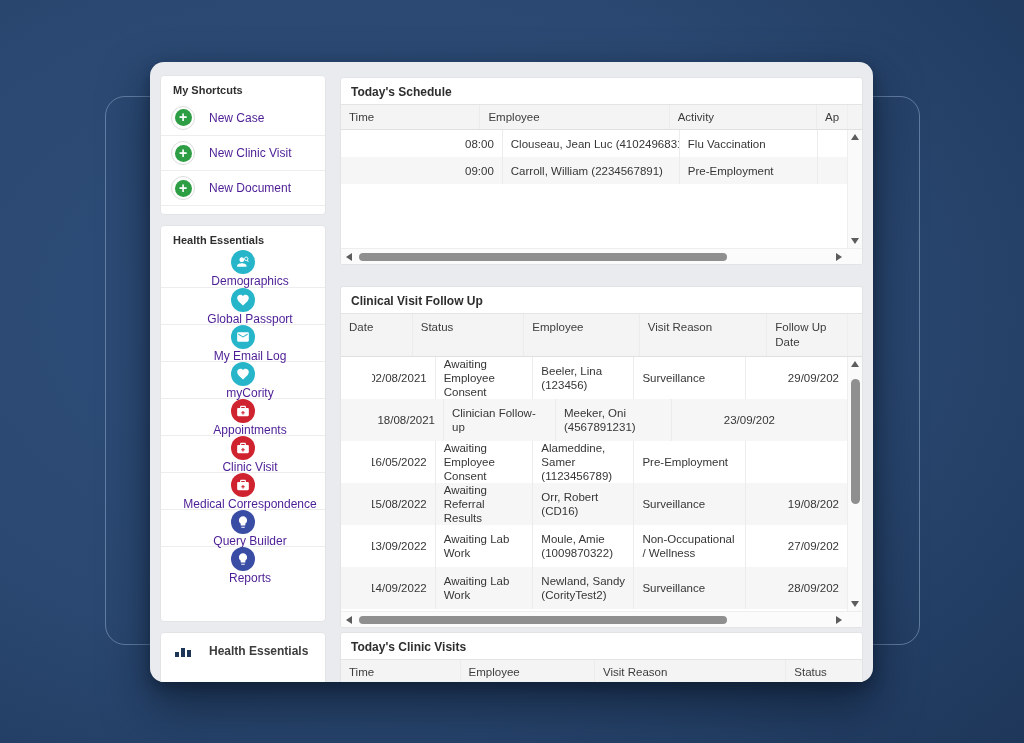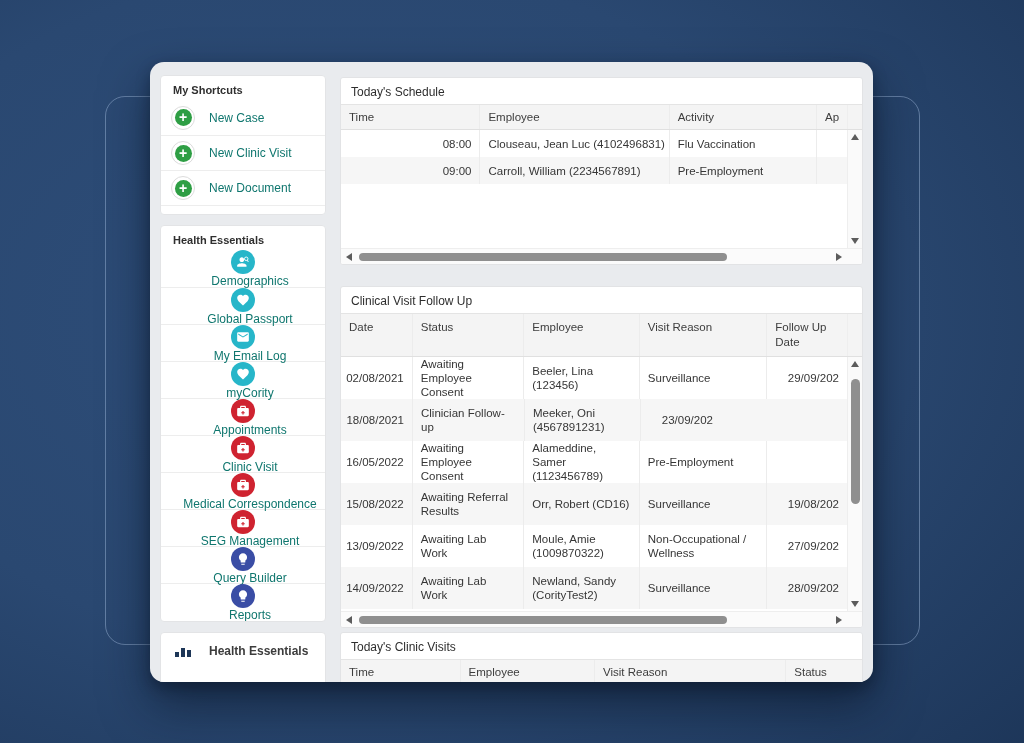--- a/index.html
+++ b/index.html
@@ -27,21 +27,21 @@
     position:absolute; left:0; width:166px; background:#fff;
     border:1px solid #e3e4e6; border-radius:4px; overflow:hidden;
   }
   .card-title {
     font-size:11px; font-weight:700; color:#2f2f2f;
     padding:8px 12px 2px 12px; height:24px;
   }
   .s-item { display:flex; align-items:center; height:35px; padding:0 10px; cursor:pointer; }
   .he-item { height:37px;flex-direction:column; }
   .s-item + .s-item, .sep-top { border-top:1px solid #ededed; }
-  .s-label { font-size:12px; color:#0f766e; margin-left:14px; white-space:nowrap; }
+  .s-label { font-size:12px; color:#4c1d95; margin-left:14px; white-space:nowrap; }
   .card-footer { height:9px; border-top:1px solid #ededed; }
 
   .card-shortcuts { top:13px; height:140px; }
   .card-he { top:163px; height:397px; }
   .card-dash { top:570px; height:90px; }
 
   .plus-ring {
     width:24px; height:24px; border-radius:50%; background:#fff;
     border:1px solid #dcdcdc; display:flex; align-items:center; justify-content:center; flex:0 0 24px;
   }
@@ -61,28 +61,28 @@
   .dash-icon i { display:block; width:4px; background:#1d3657; }
   .dash-label { font-size:12px; color:#3c3c3c; font-weight:700; margin-left:18px; }
 
   
   .content { position:absolute; left:190px; top:0; width:523px; }
   .panel {
     position:absolute; left:0; width:523px; background:#fff;
     border:1px solid #e2e3e5; border-radius:3px; overflow:hidden;
     display:flex; flex-direction:column;
   }
-  .panel-title { font-size:12px; font-weight:400; color:#2e2e2e; padding:7px 10px 5px 10px; height:26px; }
+  .panel-title { font-size:12px; font-weight:700; color:#2e2e2e; padding:7px 10px 5px 10px; height:26px; }
   .thead { display:flex; background:#f4f4f4; border-top:1px solid #e4e4e4; border-bottom:1px solid #e0e0e0; }
   .thead .c { font-size:11.5px; color:#3d3d3d; padding:6px 8px; }
   .tr { display:flex; }
   .tr.alt { background:#f6f6f6; }
   .tr .c { font-size:11.5px; color:#363636; padding:5px 8px; display:flex; align-items:center; }
   .c { border-right:1px solid #ececec; overflow:hidden; }
-  .c.r { justify-content:flex-end; text-align:right; }
+  .c.r { justify-content:flex-end; text-align:right;margin-left:31px; }
   .c.clip { white-space:nowrap; }
   .tbody { display:flex; flex:1; min-height:0; }
   .rows { flex:1; min-width:0; }
 
   
   .p1 .col0 { width:140px; } .p1 .col1 { width:190px; } .p1 .col2 { width:148px; } .p1 .col3 { width:30px; border-right:none; }
   .p1 .tr { height:27px; }
   .panel-schedule { top:15px; height:188px; }
 
   
@@ -203,28 +203,20 @@
         </div>
         <div class="s-item he-item">
           <span class="circle-icon ic-red">
             <svg viewBox="0 0 24 24">
                 <path d="M20 7h-3V5c0-1.1-.9-2-2-2H9c-1.1 0-2 .9-2 2v2H4c-1.1 0-2 .9-2 2v10c0 1.1.9 2 2 2h16c1.1 0 2-.9 2-2V9c0-1.1-.9-2-2-2zM9 5h6v2H9V5zm4 11v2h-2v-2H9v-2h2v-2h2v2h2v2h-2z"></path>
               </svg>
           </span>
           <span class="s-label">Medical Correspondence</span>
         </div>
         <div class="s-item he-item">
-          <span class="circle-icon ic-red">
-            <svg viewBox="0 0 24 24">
-                <path d="M20 7h-3V5c0-1.1-.9-2-2-2H9c-1.1 0-2 .9-2 2v2H4c-1.1 0-2 .9-2 2v10c0 1.1.9 2 2 2h16c1.1 0 2-.9 2-2V9c0-1.1-.9-2-2-2zM9 5h6v2H9V5zm4 11v2h-2v-2H9v-2h2v-2h2v2h2v2h-2z"></path>
-              </svg>
-          </span>
-          <span class="s-label">SEG Management</span>
-        </div>
-        <div class="s-item he-item">
           <span class="circle-icon ic-indigo">
             <svg viewBox="0 0 24 24">
                 <path d="M9 21c0 .55.45 1 1 1h4c.55 0 1-.45 1-1v-1H9v1zm3-19C8.14 2 5 5.14 5 9c0 2.38 1.19 4.47 3 5.74V17c0 .55.45 1 1 1h6c.55 0 1-.45 1-1v-2.26c1.81-1.27 3-3.36 3-5.74 0-3.86-3.14-7-7-7z"></path>
               </svg>
           </span>
           <span class="s-label">Query Builder</span>
         </div>
         <div class="s-item he-item">
           <span class="circle-icon ic-indigo">
             <svg viewBox="0 0 24 24">

